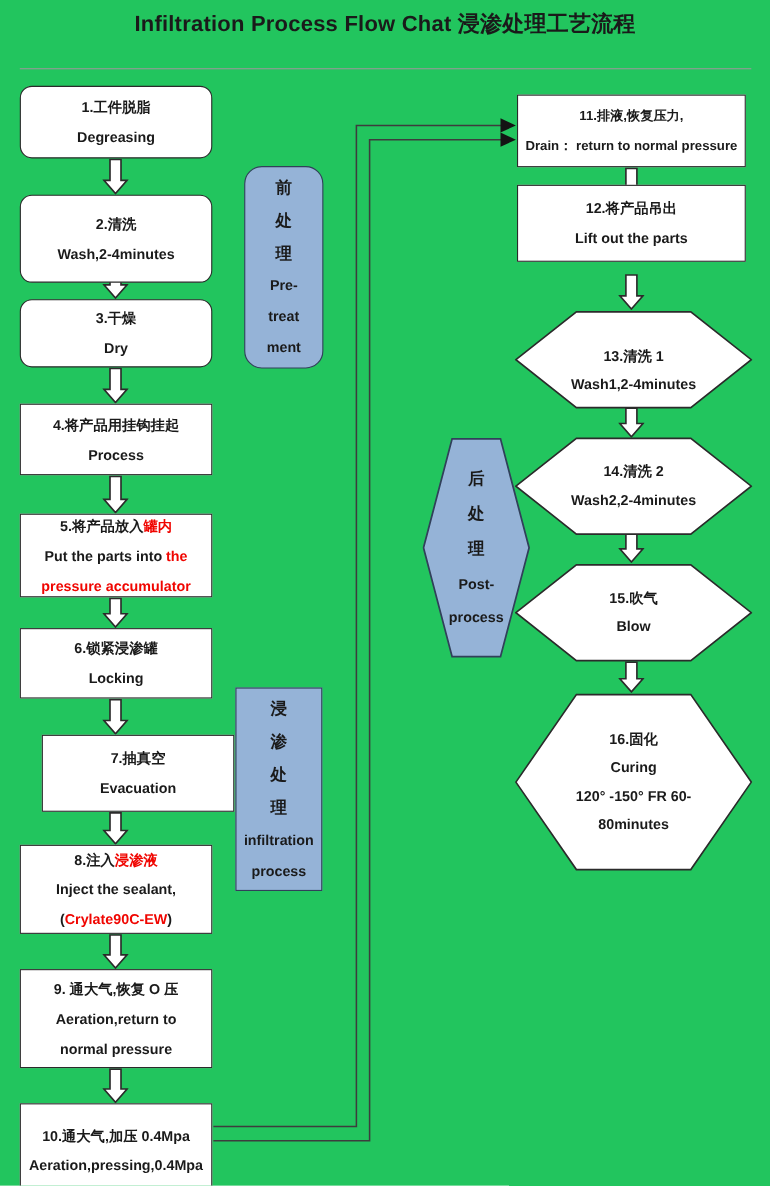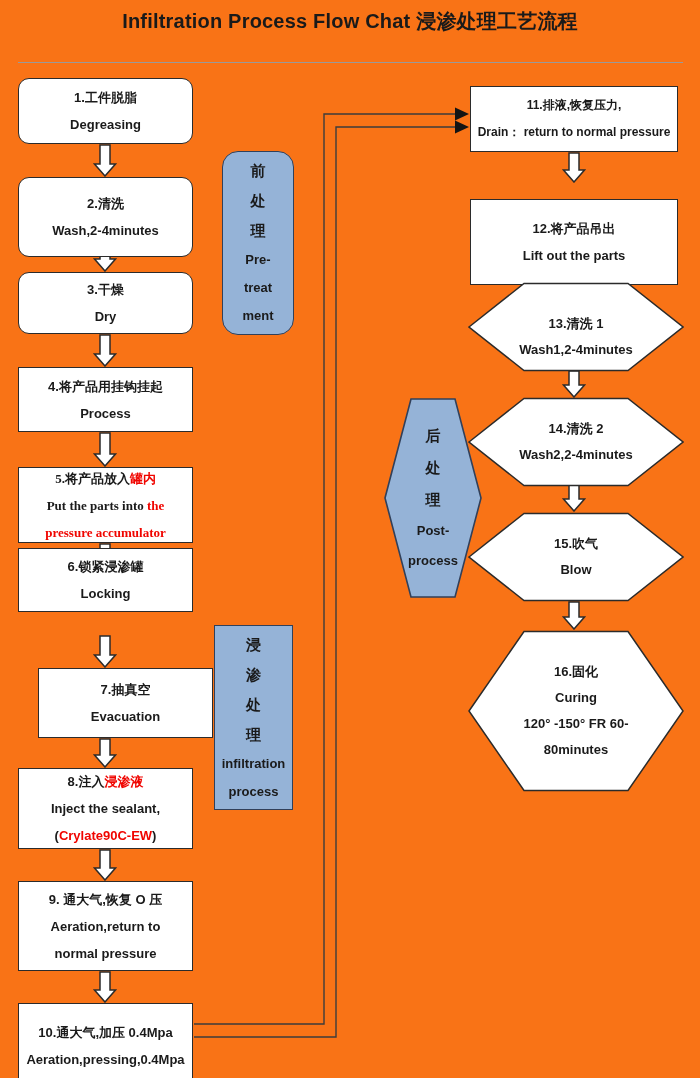--- a/index.html
+++ b/index.html
@@ -1,16 +1,16 @@
 <!DOCTYPE html>
 <html><head>
 <meta charset="utf-8">
 <style>
   html,body{margin:0;padding:0;background:#fff;}
-  .page{position:relative;width:700px;height:1078px;background:#f97316;overflow:hidden;
+  .page{position:relative;width:700px;height:1078px;background:#22c55e;overflow:hidden;
         font-family:"Liberation Sans",sans-serif;color:#1a1a1a;}
   .title{position:absolute;left:0;top:8px;width:700px;text-align:center;
          font-size:20px;font-weight:bold;letter-spacing:0.2px;}
   .rule{position:absolute;left:18px;top:62px;width:665px;height:0;
         border-top:1.4px solid #9a9a9a;}
   .box{position:absolute;left:18px;width:175px;border:1.6px solid #2b2b2b;background:#fff;
        display:flex;flex-direction:column;justify-content:center;align-items:center;
        text-align:center;font-weight:bold;box-sizing:border-box;z-index:3;}
   .box .line{line-height:27px;font-size:13px;white-space:nowrap;}
   .rounded{border-radius:11px;}
@@ -69,29 +69,29 @@
   <svg class="v-arrow" style="left:93px;top:334px" viewBox="0 0 24 33" width="24" height="33">
       <polygon points="7,1 7,20 1.5,20 12,32 22.5,20 17,20 17,1" fill="#fff" stroke="#2b2b2b" stroke-width="1.5"></polygon>
     </svg>
   <div class="box" id="step-4" style="top:367px;height:65px;">
       <div class="line"><span>4.将产品用挂钩挂起</span></div>
       <div class="line"><span>Process</span></div>
     </div>
   <svg class="v-arrow" style="left:93px;top:432px" viewBox="0 0 24 35" width="24" height="35">
       <polygon points="7,1 7,22 1.5,22 12,34 22.5,22 17,22 17,1" fill="#fff" stroke="#2b2b2b" stroke-width="1.5"></polygon>
     </svg>
-  <div class="box" id="step-5" style="top:467px;height:76px;font-family:Liberation Serif, serif;">
+  <div class="box" id="step-5" style="top:467px;height:76px;">
       <div class="line"><span>5.将产品放入</span><span class="red">罐内</span></div>
       <div class="line"><span>Put the parts into </span><span class="red">the</span></div>
       <div class="line"><span class="red">pressure accumulator</span></div>
     </div>
   <svg class="v-arrow" style="left:93px;top:543px" viewBox="0 0 24 28" width="24" height="28">
       <polygon points="7,1 7,15 1.5,15 12,27 22.5,15 17,15 17,1" fill="#fff" stroke="#2b2b2b" stroke-width="1.5"></polygon>
     </svg>
-  <div class="box" id="step-6" style="top:548px;height:64px;">
+  <div class="box" id="step-6" style="top:571px;height:64px;">
       <div class="line"><span>6.锁紧浸渗罐</span></div>
       <div class="line"><span>Locking</span></div>
     </div>
   <svg class="v-arrow" style="left:93px;top:635px" viewBox="0 0 24 33" width="24" height="33">
       <polygon points="7,1 7,20 1.5,20 12,32 22.5,20 17,20 17,1" fill="#fff" stroke="#2b2b2b" stroke-width="1.5"></polygon>
     </svg>
   <div class="box" id="step-7" style="top:668px;height:70px;margin-left:20px;">
       <div class="line"><span>7.抽真空</span></div>
       <div class="line"><span>Evacuation</span></div>
     </div>
@@ -146,21 +146,21 @@
       <div class="en">process</div>
     </div>
 
   <div class="box rbox" id="step-11" style="top:86px;height:66px;">
       <div class="line"><span>11.排液,恢复压力,</span></div>
       <div class="line"><span>Drain： return to normal pressure</span></div>
     </div>
   <svg class="v-arrow" style="left:562px;top:152px" viewBox="0 0 24 31" width="24" height="31">
       <polygon points="7,1 7,18 1.5,18 12,30 22.5,18 17,18 17,1" fill="#fff" stroke="#2b2b2b" stroke-width="1.5"></polygon>
     </svg>
-  <div class="box rbox" id="step-12" style="top:199px;height:86px;">
+  <div class="box rbox" id="step-12" style="top:168px;height:70px;">
       <div class="line"><span>12.将产品吊出</span></div>
       <div class="line"><span>Lift out the parts</span></div>
     </div>
   <svg class="v-arrow" style="left:562px;top:249px" viewBox="0 0 24 33" width="24" height="33">
       <polygon points="7,1 7,20 1.5,20 12,32 22.5,20 17,20 17,1" fill="#fff" stroke="#2b2b2b" stroke-width="1.5"></polygon>
     </svg>
 
   <svg class="hexwrap" style="left:468px;top:282px" width="216" height="90" viewBox="0 0 216 90">
     <polygon points="1,45 56,1.5 160,1.5 215,45 160,88.5 56,88.5" fill="#fff" stroke="#2b2b2b" stroke-width="1.5"></polygon>
   </svg>

